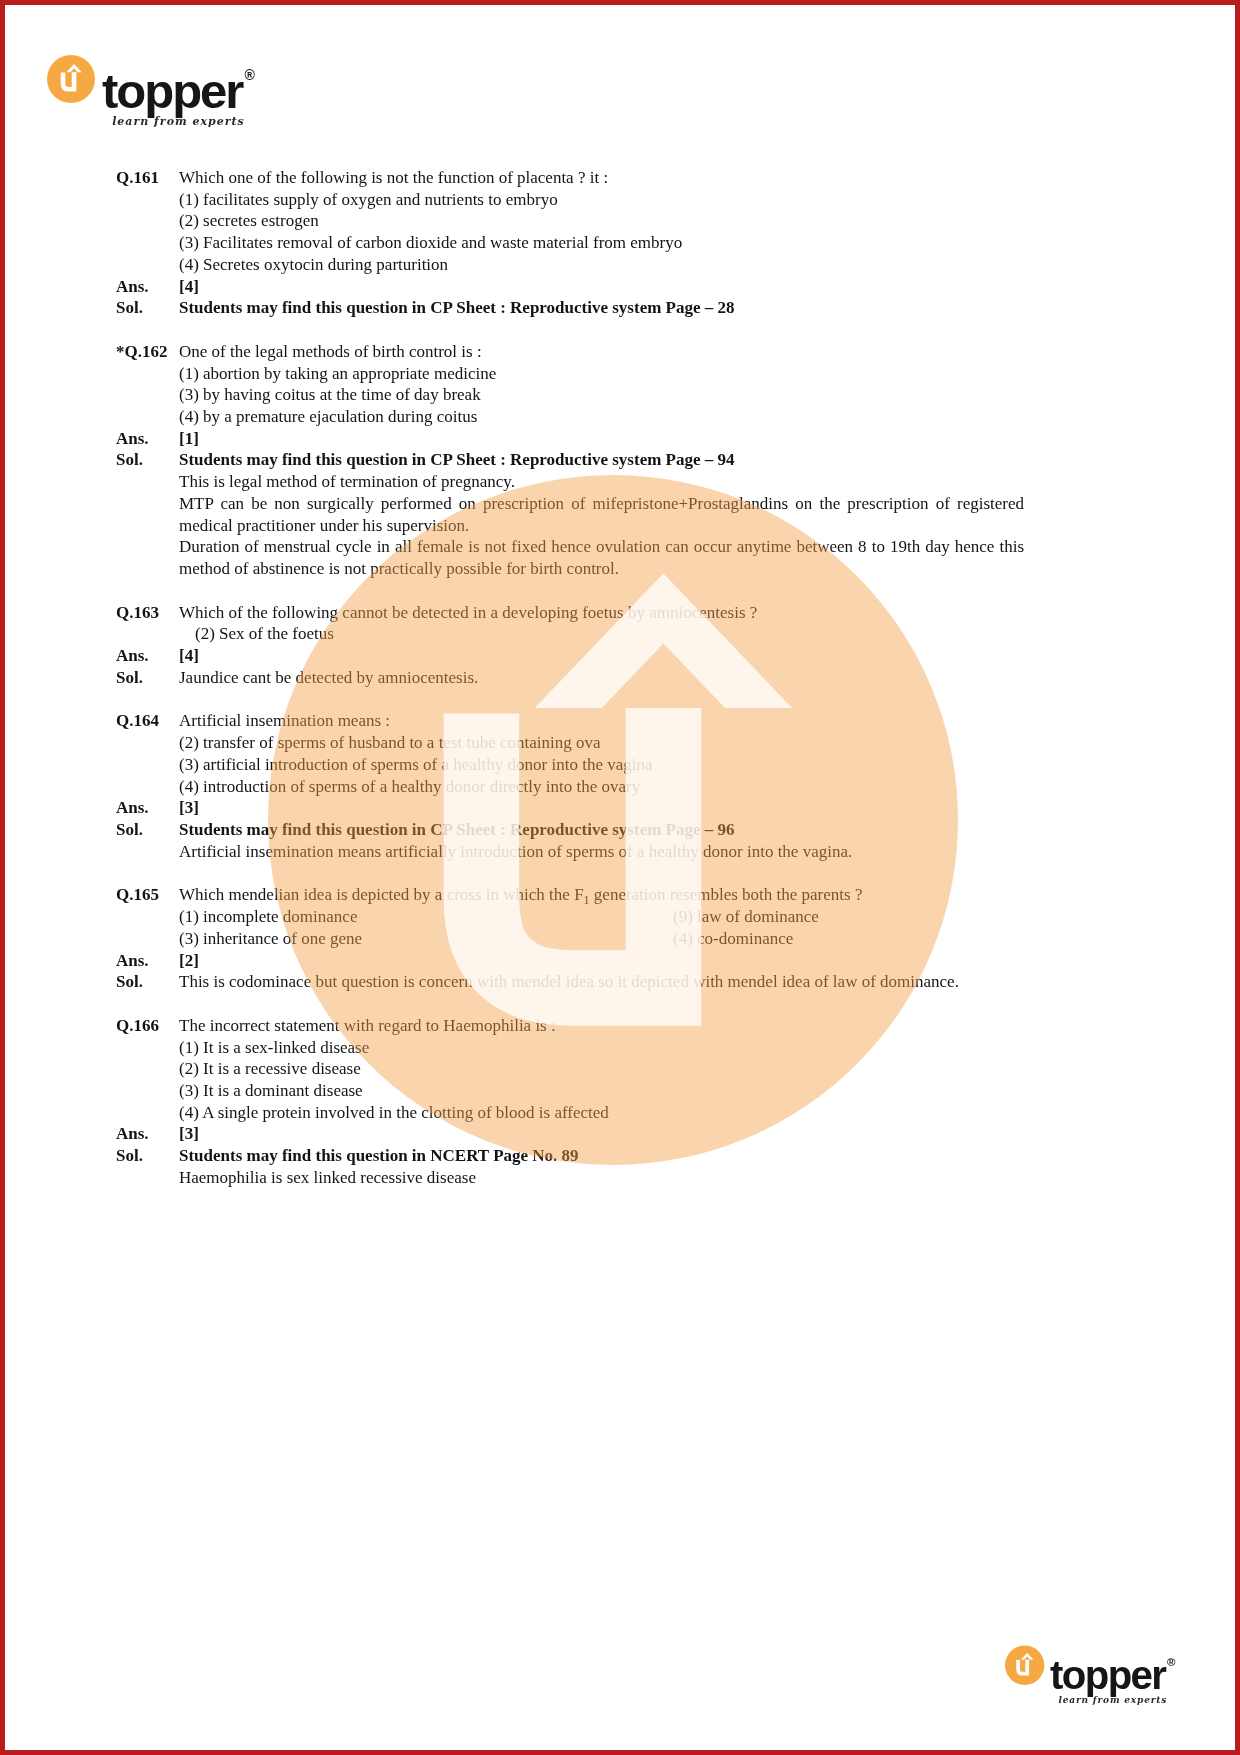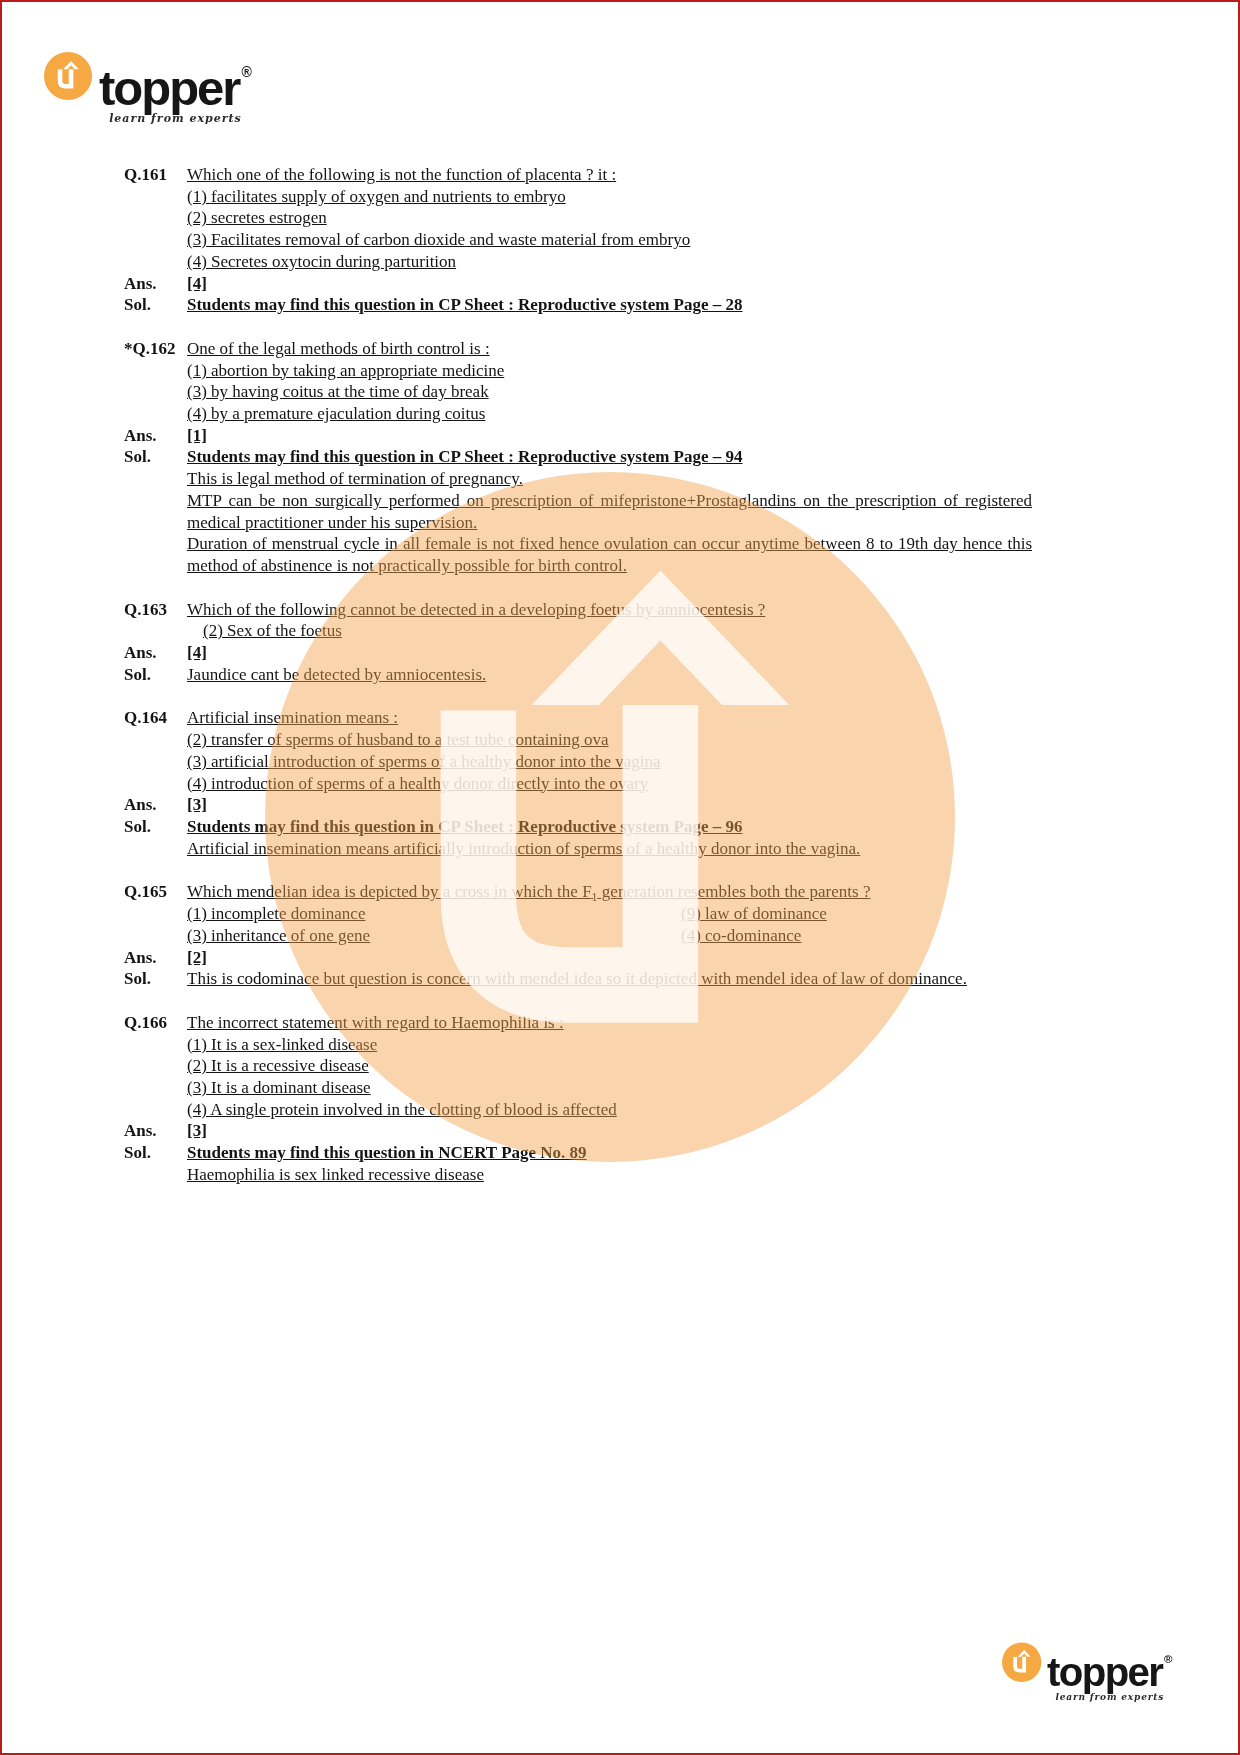--- a/index.html
+++ b/index.html
@@ -1,20 +1,20 @@
 <!DOCTYPE html>
 <html><head>
 <meta charset="utf-8">
 <style>
   html,body {margin:0; padding:0; background:#e9e9e9;}
   .page {
     width:1240px; height:1755px; position:relative; overflow:hidden;
     background:#ffffff; margin:0 auto;
     font-family:"Liberation Serif", serif; color:#141414;
-    border:2px solid #b91c1c; box-sizing:border-box;
+    border:5px solid #b91c1c; box-sizing:border-box;
   }
 
   
   .logo {position:absolute; display:flex; align-items:flex-start; z-index:20;}
   .logo-header {left:42px; top:42px;}
   .logo-footer {left:1000px; top:1634px; transform:scale(0.82); transform-origin:top left;}
   .logo-circle {width:48px; height:48px; border-radius:50%; flex:none;
     display:flex; align-items:center; justify-content:center; margin-top:8px;}
   .logo-circle svg {width:34px; height:34px; display:block;}
   .logo-right {position:relative; margin-left:7px;}
@@ -26,25 +26,25 @@
     font-family:"DejaVu Serif", serif; font-style:italic; font-weight:bold;
     font-size:11px; color:#2a2a2a; white-space:nowrap; letter-spacing:1px;}
 
   
   .watermark {position:absolute; left:263px; top:470px; width:690px; height:690px;
     border-radius:50%; background:rgba(242,160,72,0.45); z-index:5; pointer-events:none;}
   .watermark svg {position:absolute; left:50%; top:50%; width:560px; height:600px;
     transform:translate(-50%,-50%); display:block;}
 
   
-  .content {position:absolute; left:122px; top:162px; width:908px; z-index:1;}
+  .content {position:absolute; left:111px; top:162px; width:908px; z-index:1;}
   .qa-block {margin-bottom:22px;}
   .row {display:flex; font-size:17px; line-height:21.7px;}
   .lbl {width:63px; flex:none; font-weight:bold;}
-  .bd {width:845px;text-decoration:underline;}
+  .bd {width:845px;}
   .b {font-weight:bold;}
   .just {text-align:justify;}
   .opt2 {display:flex;}
   .opt2 .c1 {width:478px; flex:none;}
   .opt2 .c2 {flex:1;margin-left:16px;}
   sub {font-size:12px; line-height:0;}
 </style>
 </head>
 <body>
 

